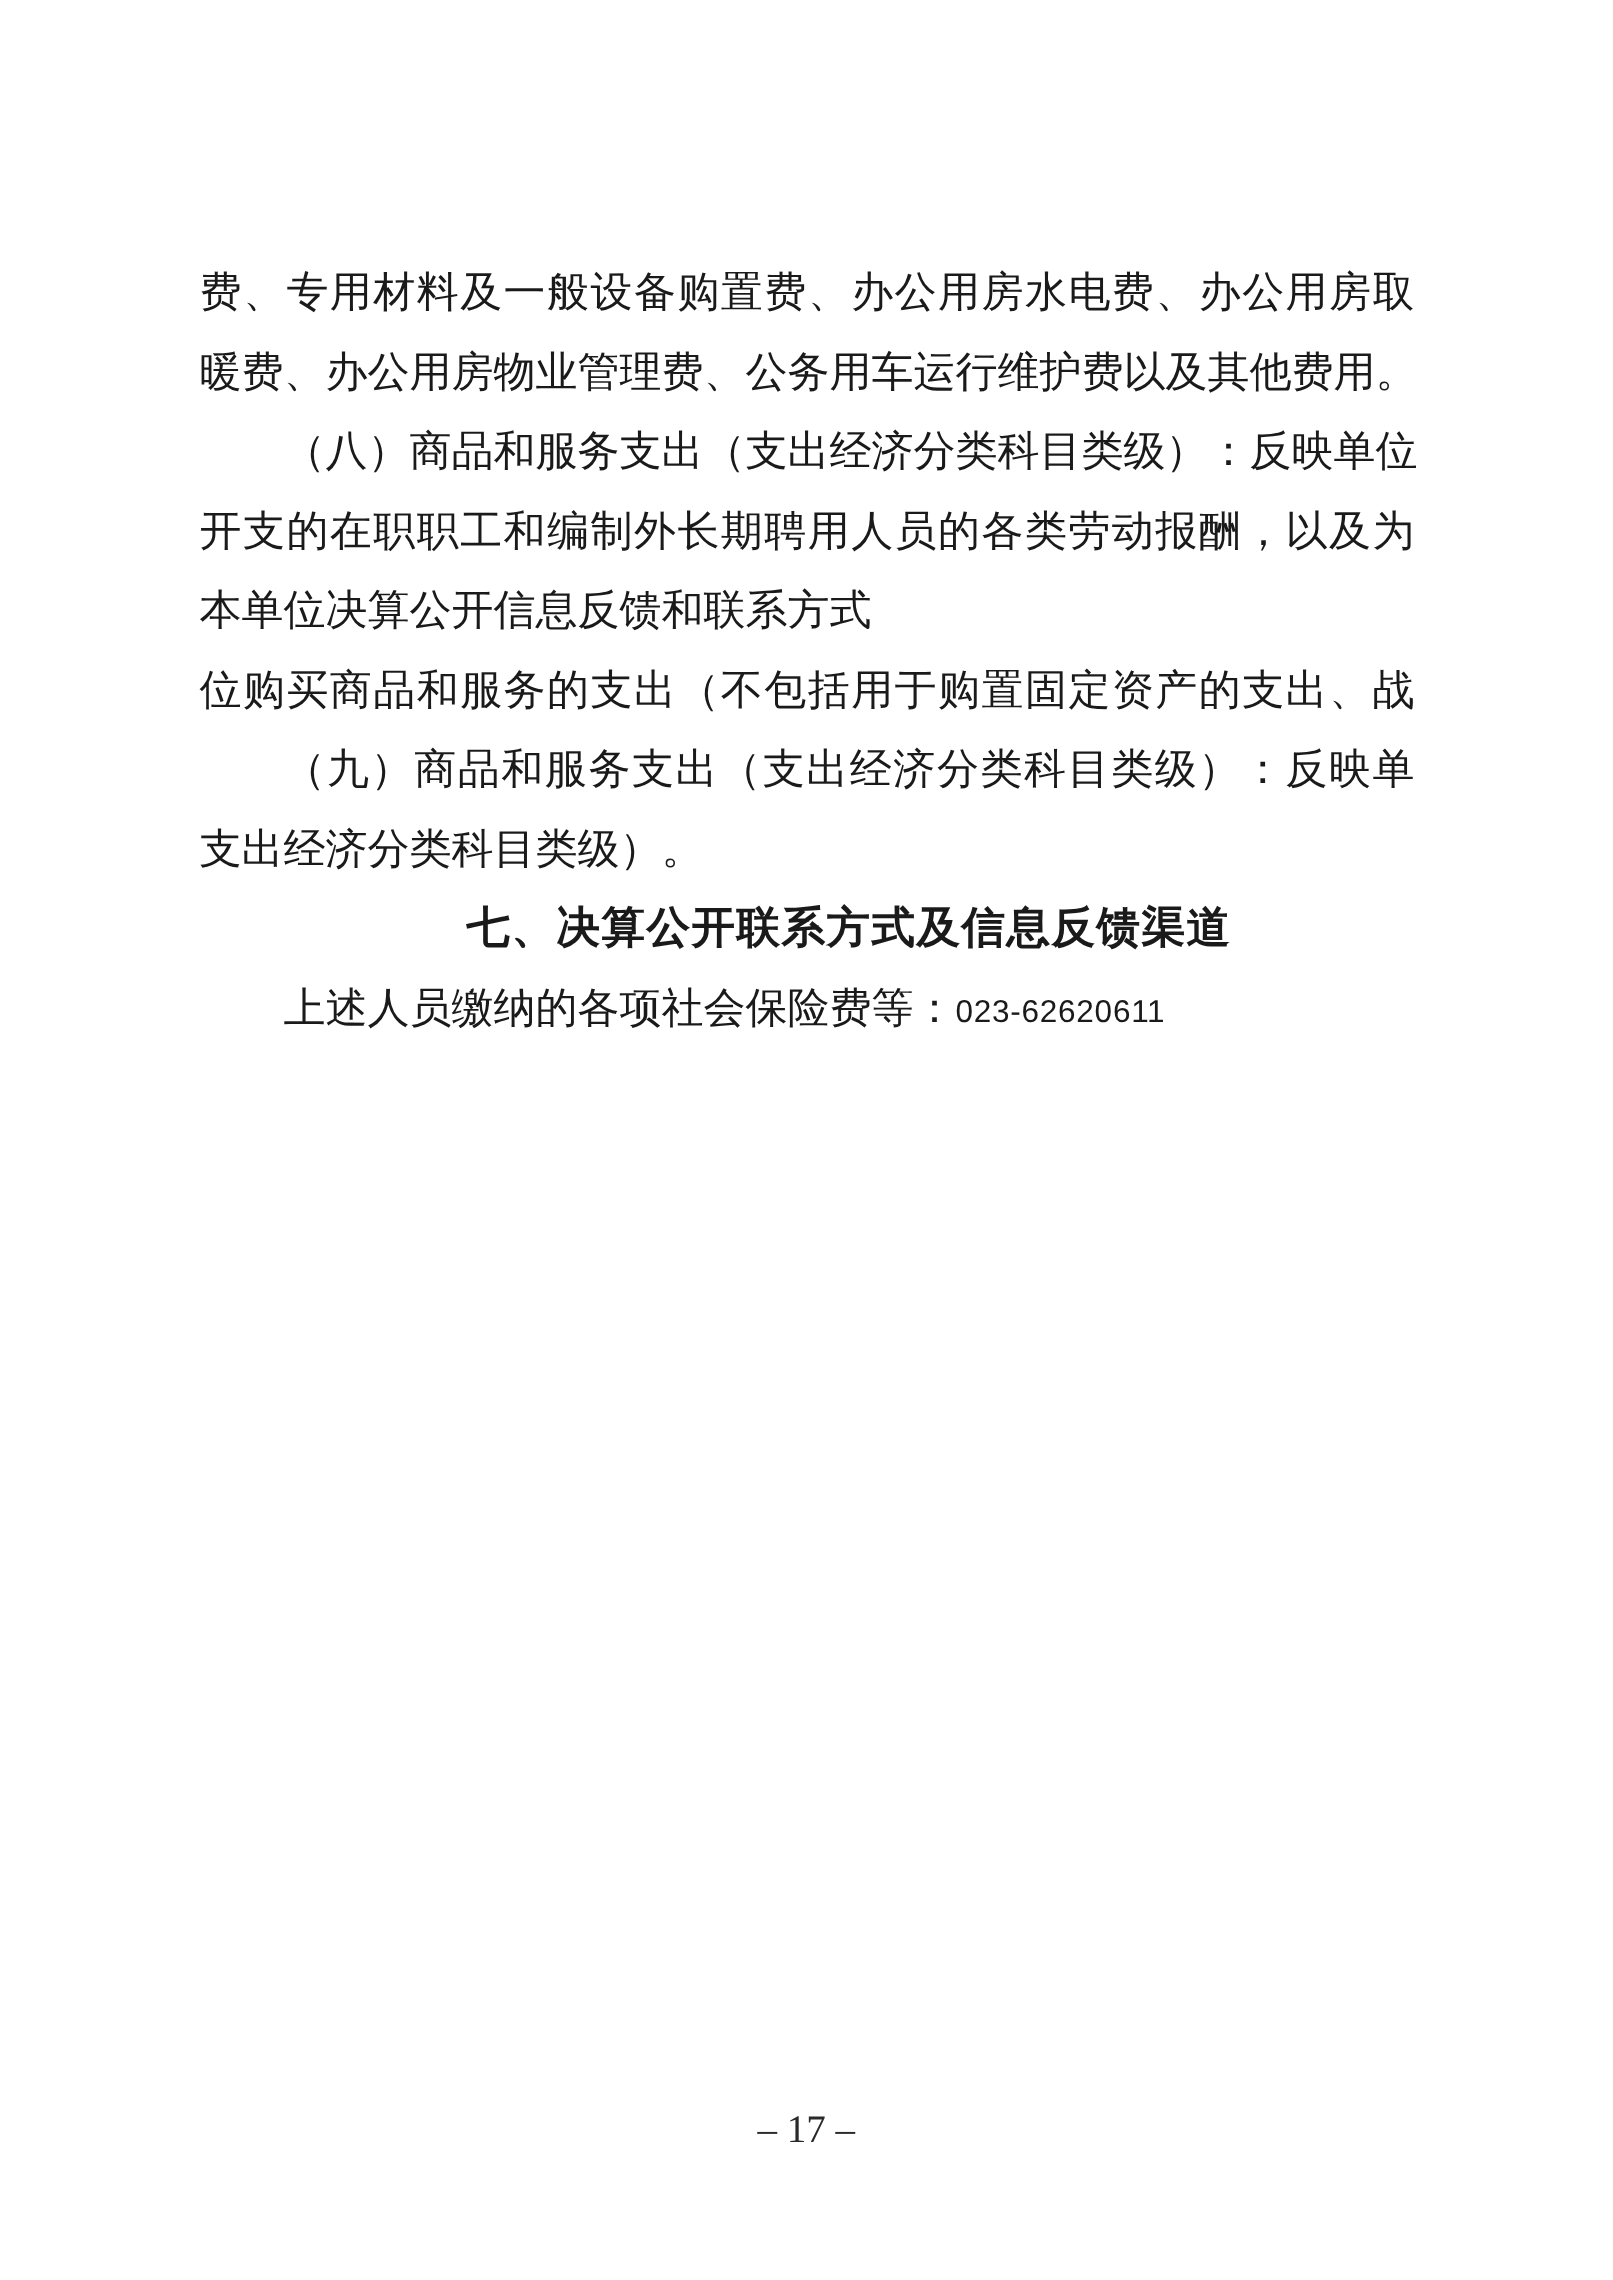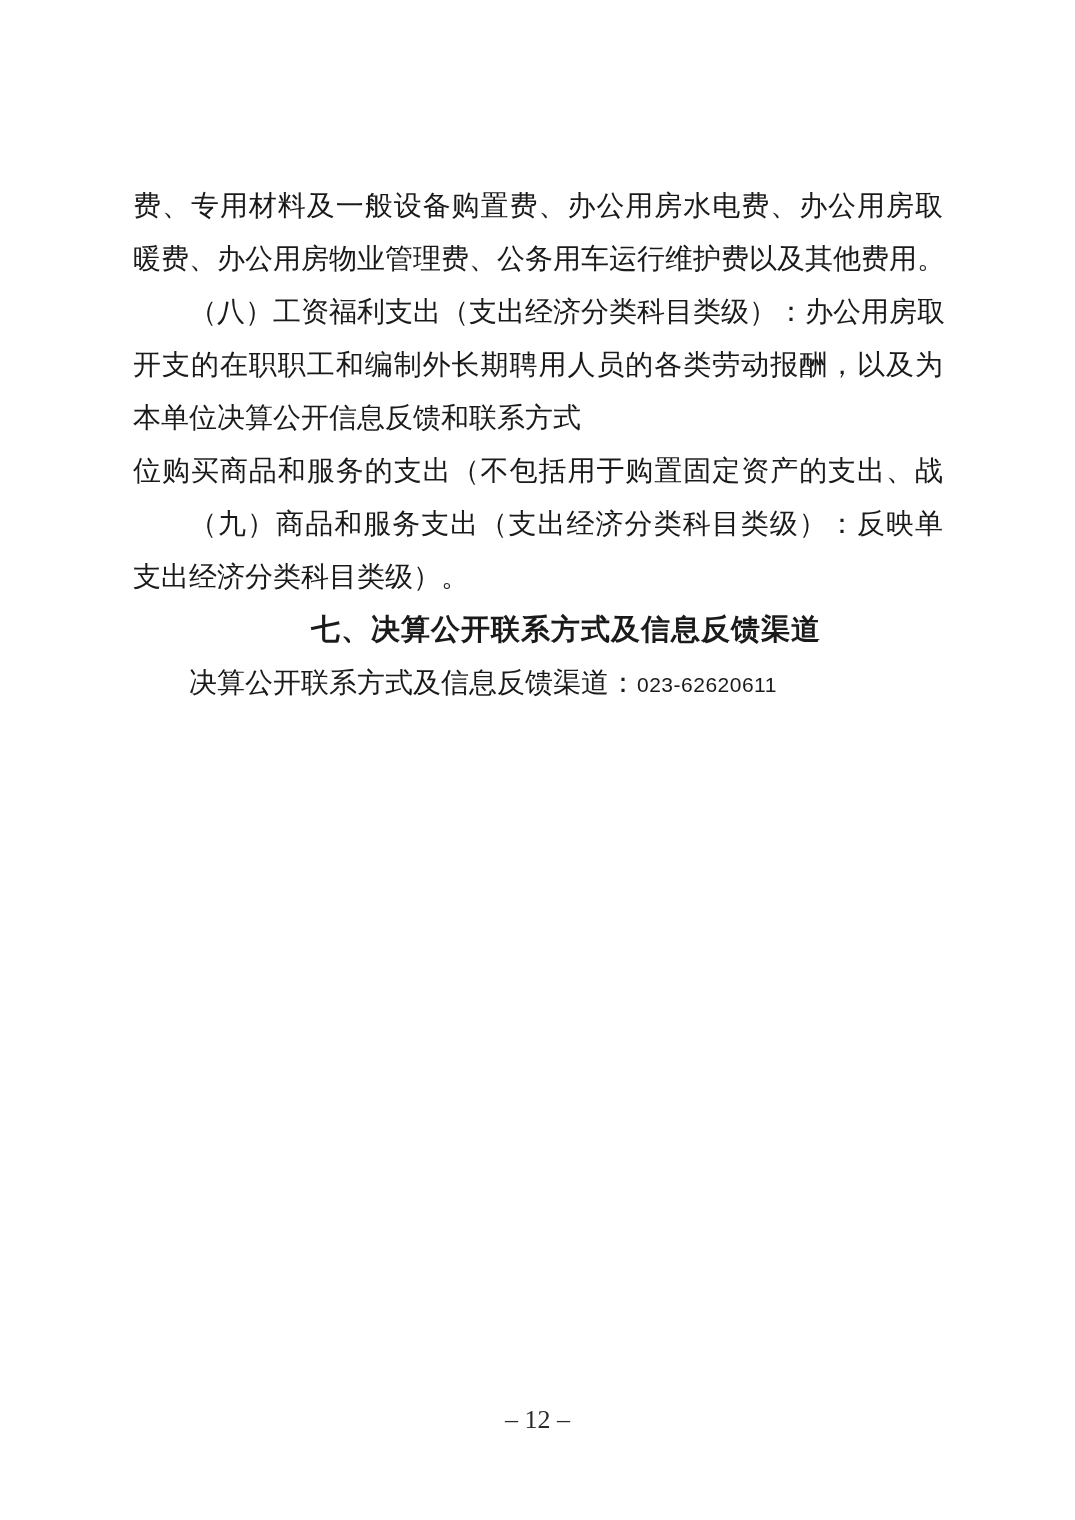--- a/index.html
+++ b/index.html
@@ -12,21 +12,21 @@
     width: 1075px;
     height: 1520px;
     background: #ffffff;
     overflow: hidden;
     font-family: "Liberation Serif", "DejaVu Serif", serif;
     color: #1a1a1a;
   }
   .textblock {
     position: absolute;
     left: 133px;
-    top: 179px;
+    top: 169px;
     width: 810px;
   }
   .line {
     margin: 0;
     padding: 0;
     height: 53px;
     line-height: 53px;
     font-size: 28px;
     font-weight: 400;
     white-space: nowrap;
@@ -82,30 +82,30 @@
 </style>
 </head>
 <body>
 
 <div class="page">
   <div class="textblock">
 
     <p class="line">费、专用材料及一般设备购置费、办公用房水电费、办公用房取</p>
     <p class="line lastline">暖费、办公用房物业管理费、公务用车运行维护费以及其他费用。</p>
 
-    <p class="line indent">（八）工资福利支出（支出经济分类科目类级）：办公用房取</p>
+    <p class="line indent">（八）商品和服务支出（支出经济分类科目类级）：反映单位</p>
     <p class="line">开支的在职职工和编制外长期聘用人员的各类劳动报酬，以及为</p>
     <p class="line lastline">本单位决算公开信息反馈和联系方式</p>
 
     <p class="line">位购买商品和服务的支出（不包括用于购置固定资产的支出、战</p>
     <p class="line indent">（九）商品和服务支出（支出经济分类科目类级）：反映单</p>
     <p class="line lastline">支出经济分类科目类级）。</p>
 
     <h2 class="heading">七、决算公开联系方式及信息反馈渠道</h2>
 
     <p class="contact">
-      <span>决算公开联系方式及信息反馈渠道：</span><span class="phone">023-62620611</span>
+      <span>上述人员缴纳的各项社会保险费等：</span><span class="phone">023-62620611</span>
     </p>
 
   </div>
 
-  <div class="pagenum">– 12 –</div>
+  <div class="pagenum">– 17 –</div>
 </div>
 
 </body></html>

